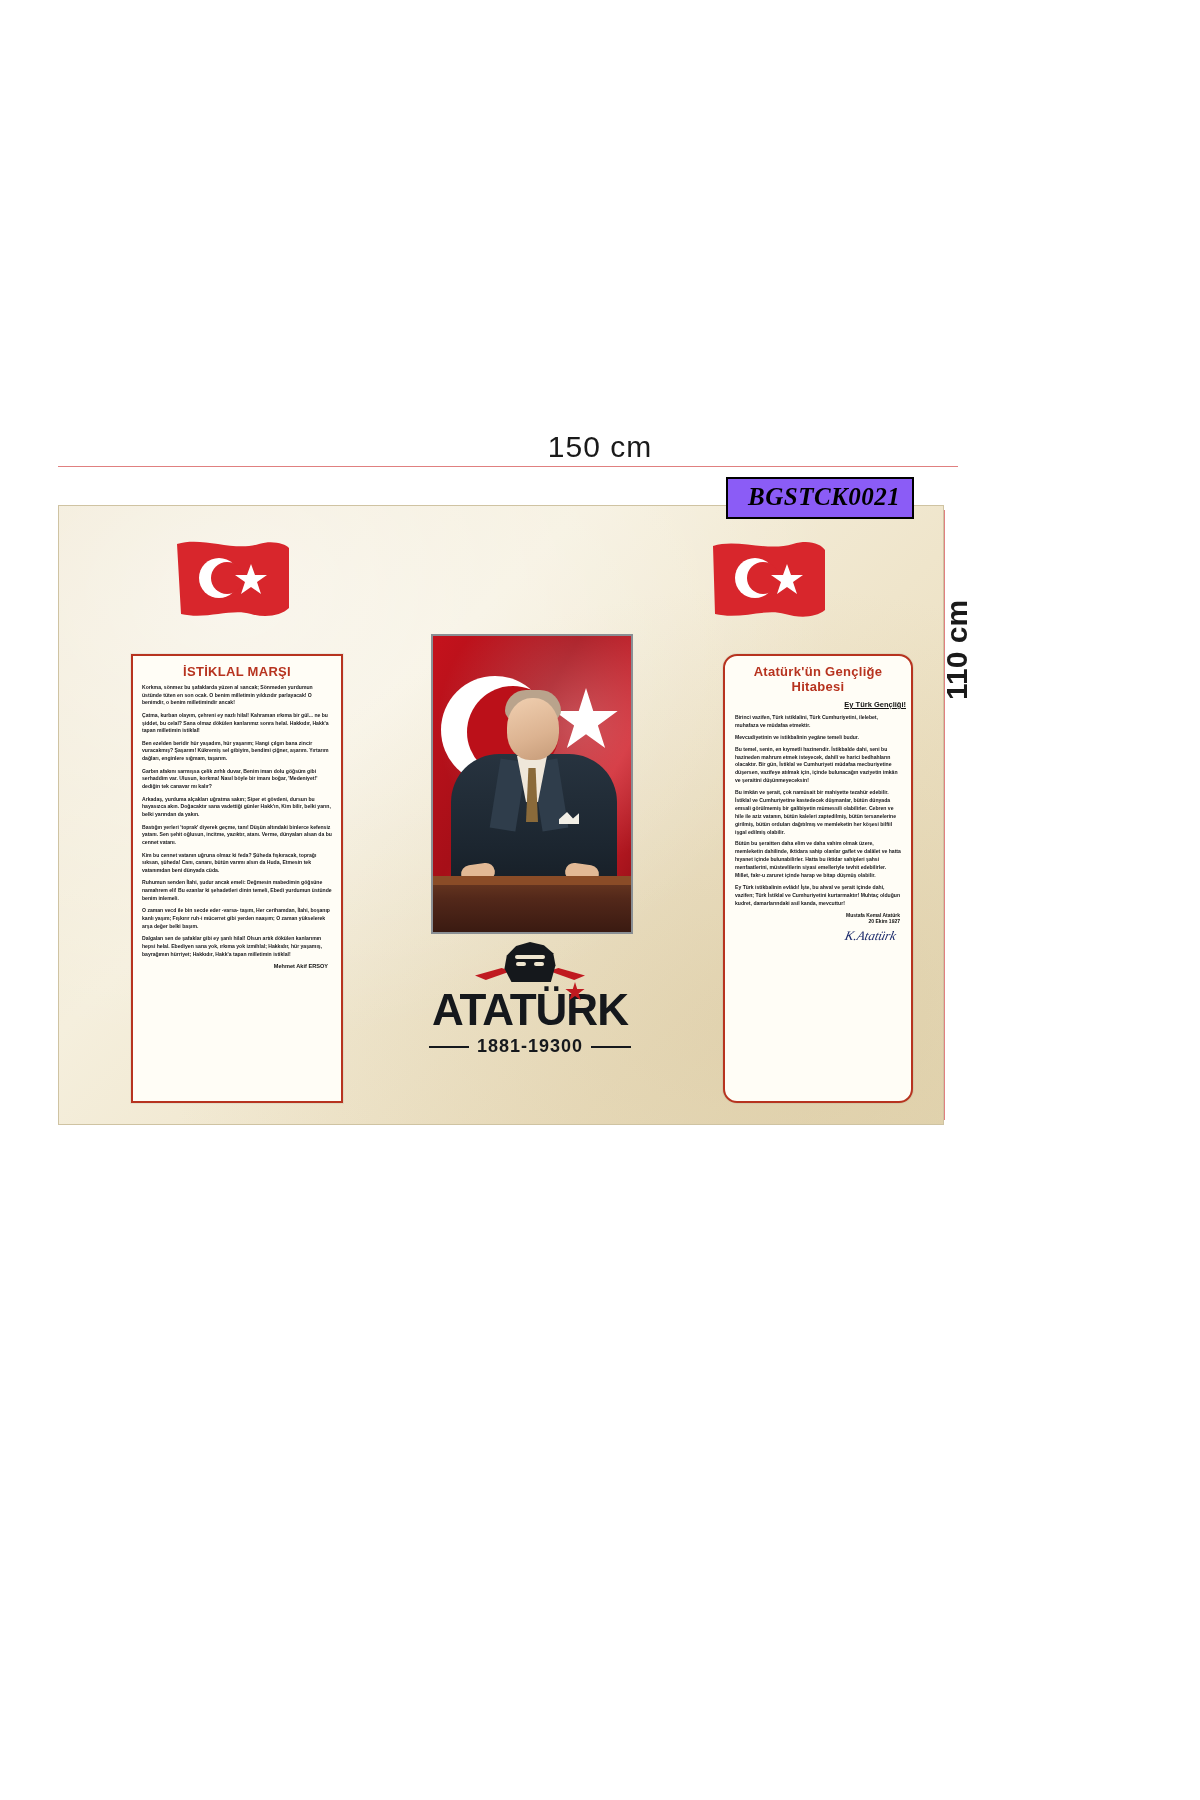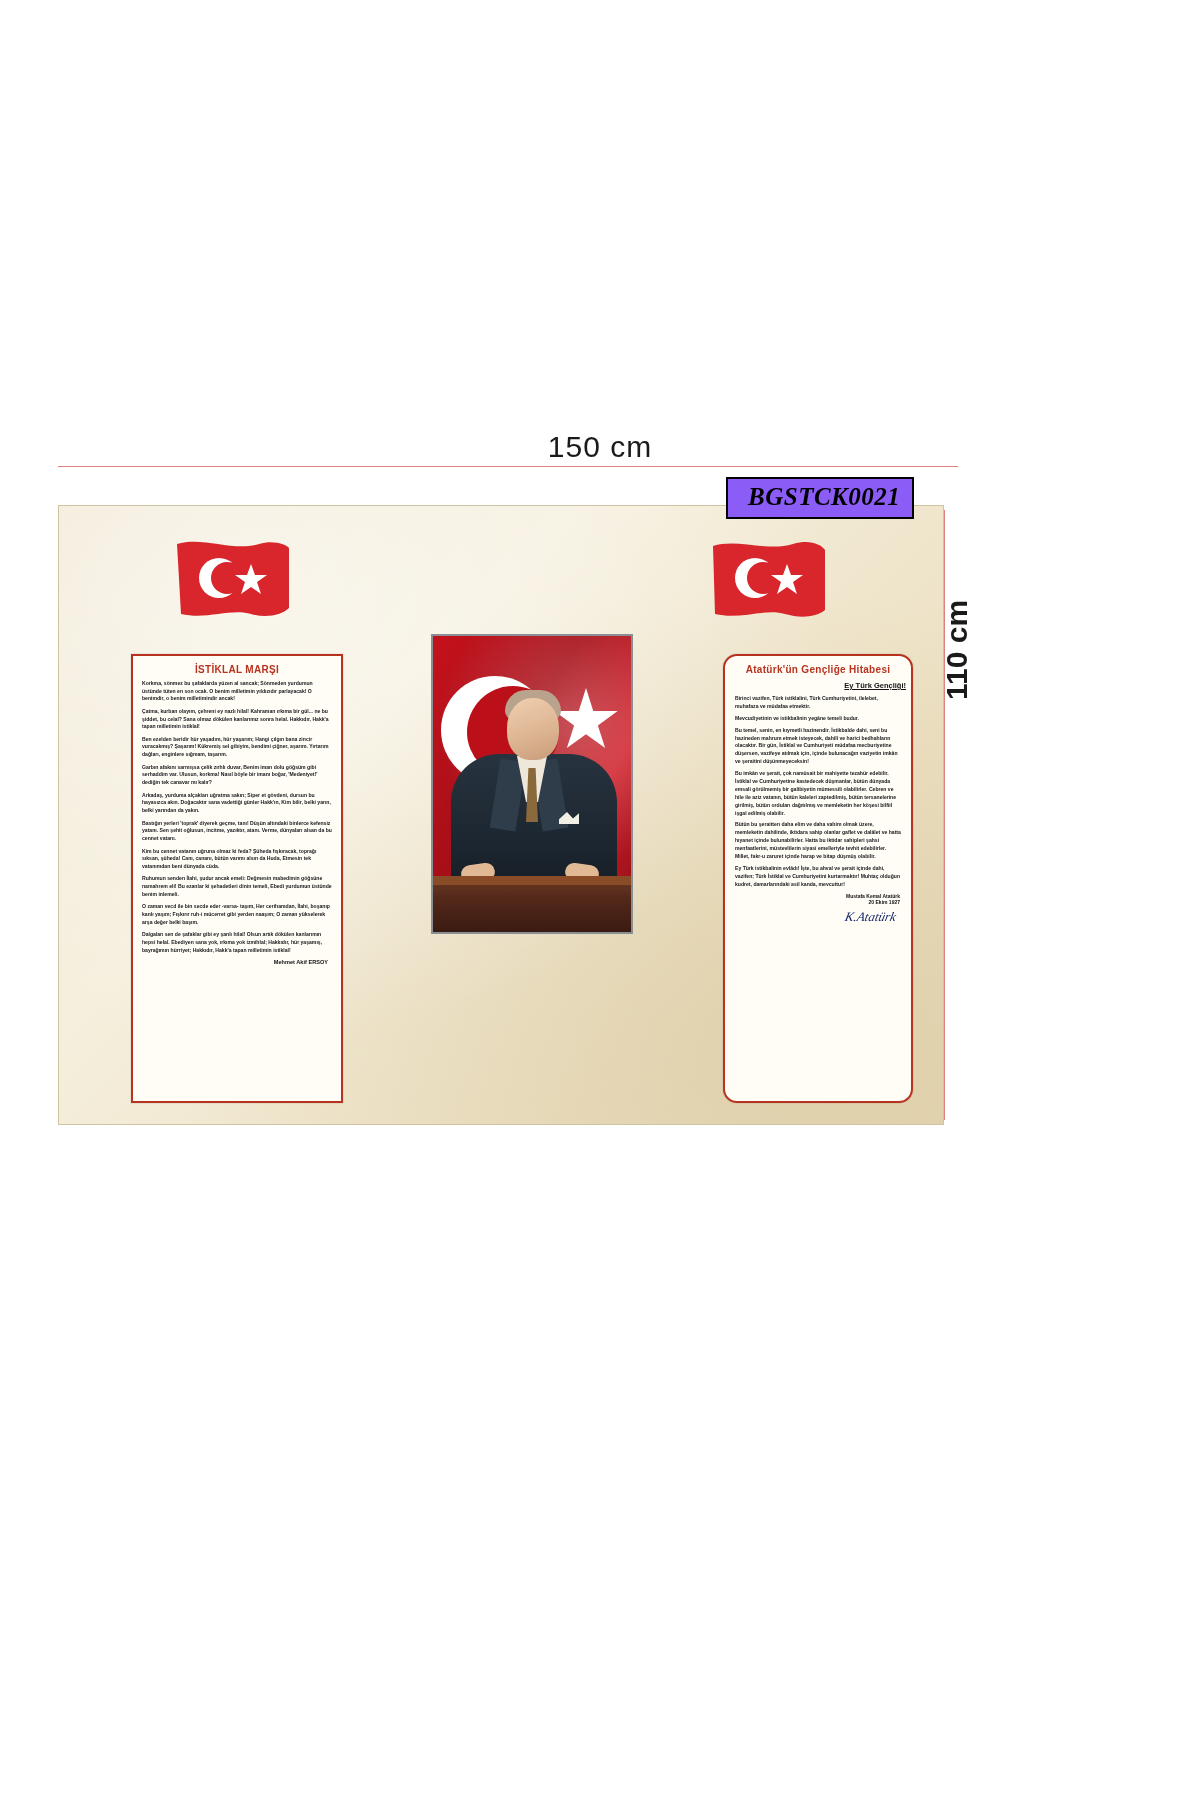--- a/index.html
+++ b/index.html
@@ -61,21 +61,21 @@
 
   
   .panel{
     position:absolute;background:#fffdf6;border:2px solid #b7331f;
     box-shadow:0 0 0 1px rgba(0,0,0,.05);
   }
   .panel-left{left:72px;top:148px;width:208px;height:445px;}
   .panel-right{left:664px;top:148px;width:186px;height:445px;border-radius:14px;}
   .panel-inner{position:absolute;inset:5px;overflow:hidden;}
   .panel-title{
-    text-align:center;font-size:10px;font-weight:bold;color:#b7331f;
+    text-align:center;font-size:13px;font-weight:bold;color:#b7331f;
     margin:3px 0 5px 0;letter-spacing:.3px;
   }
   .panel-sub{
     text-align:right;font-size:7.5px;font-weight:bold;color:#111;margin:6px 0 5px 0;text-decoration:underline;
   }
   .stanza{
     font-size:5.1px;line-height:1.5;color:#16161a;margin:0 0 5px 0;
     text-align:left;padding:0 4px;font-weight:bold;
   }
   .para{
@@ -297,20 +297,39 @@
     <div class="fig-shirt"></div>
     <div class="fig-tie"></div>
     <div class="fig-pocket"></div>
     <div class="fig-hair"></div>
     <div class="fig-head"></div>
     <div class="fig-hand-l"></div>
     <div class="fig-hand-r"></div>
     <div class="fig-podium"></div>
   </div>
 
+  <div class="logo-wrap">
+    <div class="logo-face">
+      <div class="swoosh-l"></div>
+      <div class="swoosh-r"></div>
+      <div class="silhouette"></div>
+      <div class="brow"></div>
+      <div class="eye-l"></div>
+      <div class="eye-r"></div>
+    </div>
+    <div class="logo-name">
+      <span>ATATÜRK</span>
+      <span class="logo-star"></span>
+    </div>
+    <div class="logo-dates">
+      <span class="logo-rule"></span>
+      <span>1881-19300</span>
+      <span class="logo-rule"></span>
+    </div>
+  </div>
 
   <div class="panel panel-right">
     <div class="panel-inner">
       <div class="panel-title">Atatürk'ün Gençliğe Hitabesi</div>
       <div class="panel-sub">Ey Türk Gençliği!</div>
       <div class="para">Birinci vazifen, Türk istiklalini, Türk Cumhuriyetini, ilelebet, muhafaza ve müdafaa etmektir.</div>
       <div class="para">Mevcudiyetinin ve istikbalinin yegâne temeli budur.</div>
       <div class="para">Bu temel, senin, en kıymetli hazinendir. İstikbalde dahi, seni bu hazineden mahrum etmek isteyecek, dahilî ve harici bedhahların olacaktır. Bir gün, İstiklal ve Cumhuriyeti müdafaa mecburiyetine düşersen, vazifeye atılmak için, içinde bulunacağın vaziyetin imkân ve şeraitini düşünmeyeceksin!</div>
       <div class="para">Bu imkân ve şerait, çok namüsait bir mahiyette tezahür edebilir. İstiklal ve Cumhuriyetine kastedecek düşmanlar, bütün dünyada emsali görülmemiş bir galibiyetin mümessili olabilirler. Cebren ve hile ile aziz vatanın, bütün kaleleri zaptedilmiş, bütün tersanelerine girilmiş, bütün orduları dağıtılmış ve memleketin her köşesi bilfiil işgal edilmiş olabilir.</div>
       <div class="para">Bütün bu şeraitten daha elim ve daha vahim olmak üzere, memleketin dahilinde, iktidara sahip olanlar gaflet ve dalâlet ve hatta hıyanet içinde bulunabilirler. Hatta bu iktidar sahipleri şahsi menfaatlerini, müstevlilerin siyasi emelleriyle tevhit edebilirler. Millet, fakr-u zaruret içinde harap ve bitap düşmüş olabilir.</div>

